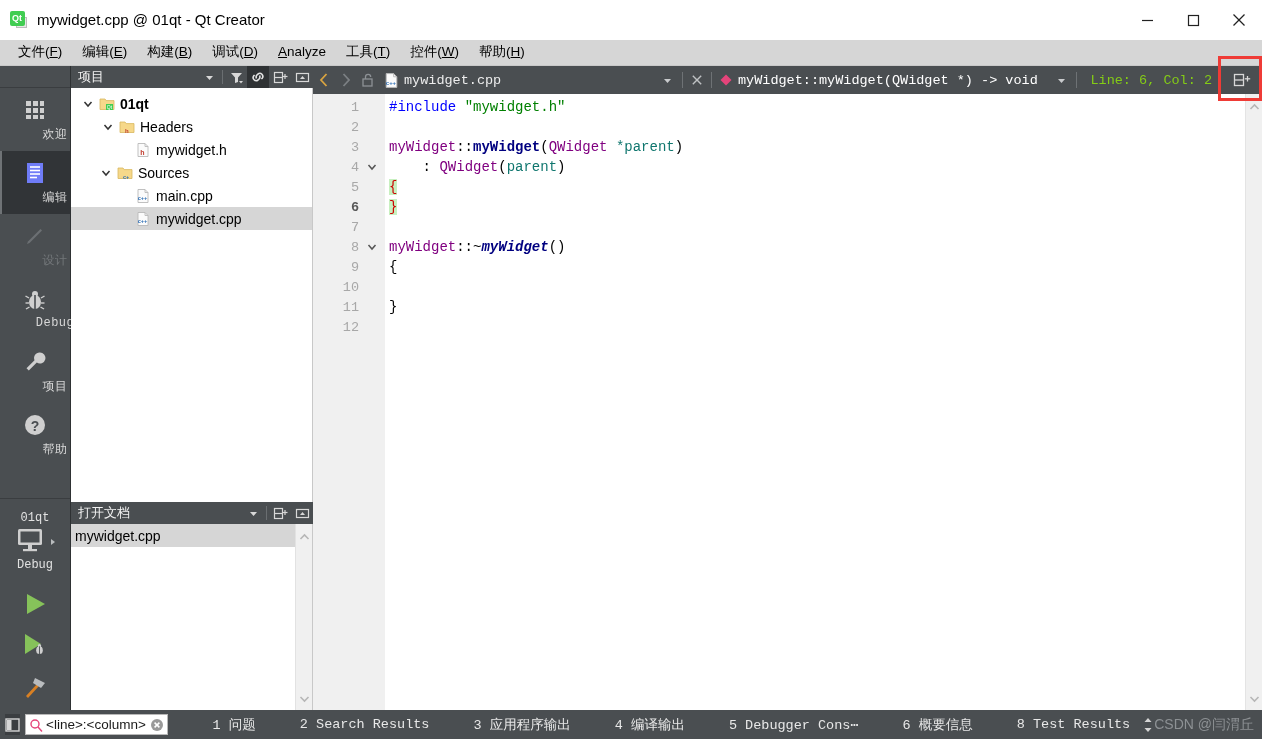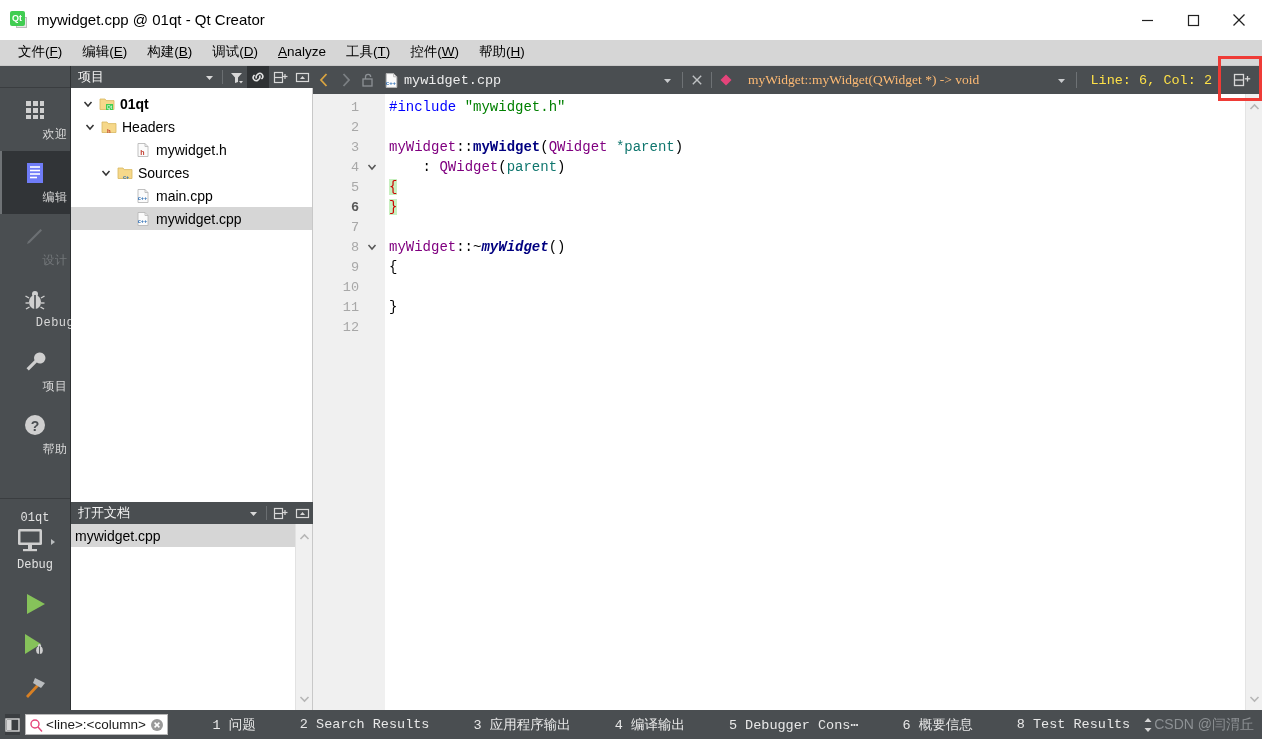--- a/index.html
+++ b/index.html
@@ -188,26 +188,26 @@
   }
   .et-btn { width:22px; height:28px; display:flex;align-items:center;justify-content:center;}
   .et-sep { width:1px; height:16px; background:#6e7275; margin:0 3px;}
   .et-filebox { display:flex; align-items:center; flex: 0 0 300px; min-width:0;}
   .et-file-name {
     font-family: "Liberation Mono", monospace; font-size: 13.5px;
     color: #ededed; margin-left: 4px; white-space:nowrap;
   }
   .et-fn-box { display:flex; align-items:center; flex: 1 1 auto; min-width:0; }
   .et-fn-text {
-    font-family: Liberation Serif, serif; font-size: 13.5px;
-    color: #fdba74; margin-left: 15px; white-space: nowrap;
+    font-family: Liberation Mono, monospace; font-size: 13.5px;
+    color: #ffffff; margin-left: 5px; white-space: nowrap;
   }
   .et-linecol {
     font-family: "Liberation Mono", monospace; font-size: 13.5px;
-    color: #fde047; white-space: nowrap; padding: 0 10px;
+    color: #84cc16; white-space: nowrap; padding: 0 10px;
   }
   .et-split {
     width: 40px; height: 28px; display:flex; align-items:center; justify-content:center;
   }
 
   .editor-area {
     flex: 1 1 auto; display: flex; min-height: 0; background: #ffffff;
     position: relative;
   }
   .gutter {
@@ -518,21 +518,21 @@
             <svg width="16" height="16" viewBox="0 0 16 16">
               <path d="M1 3 h5 l1.2 1.6 H15 V13.5 H1 Z" fill="#f6d88a" stroke="#d8b860" stroke-width="0.8"></path>
               <rect x="7" y="8" width="7" height="6" fill="#41cd52"></rect>
               <text x="10.5" y="13" font-size="5" fill="#fff" text-anchor="middle" font-family="Liberation Sans, sans-serif">Qt</text>
             </svg>
           </div>
           <div class="tlabel bold">01qt</div>
         </div>
 
 
-        <div class="trow" style="padding-left:10px;">
+        <div class="trow" style="padding-left:28px;">
           <div class="chev">
             <svg width="12" height="12" viewBox="0 0 12 12">
                 <path d="M2.5 4 L6 8 L9.5 4" fill="none" stroke="#333" stroke-width="1.5"></path>
               </svg>
           </div>
           <div class="ficon">
             <svg width="16" height="16" viewBox="0 0 16 16">
               <path d="M1 3 h5 l1.2 1.6 H15 V13.5 H1 Z" fill="#f6d88a" stroke="#d8b860" stroke-width="0.8"></path>
               <text x="6" y="13.5" font-size="6" fill="#c0392b" font-weight="bold" font-family="Liberation Sans, sans-serif">h</text>
             </svg>

